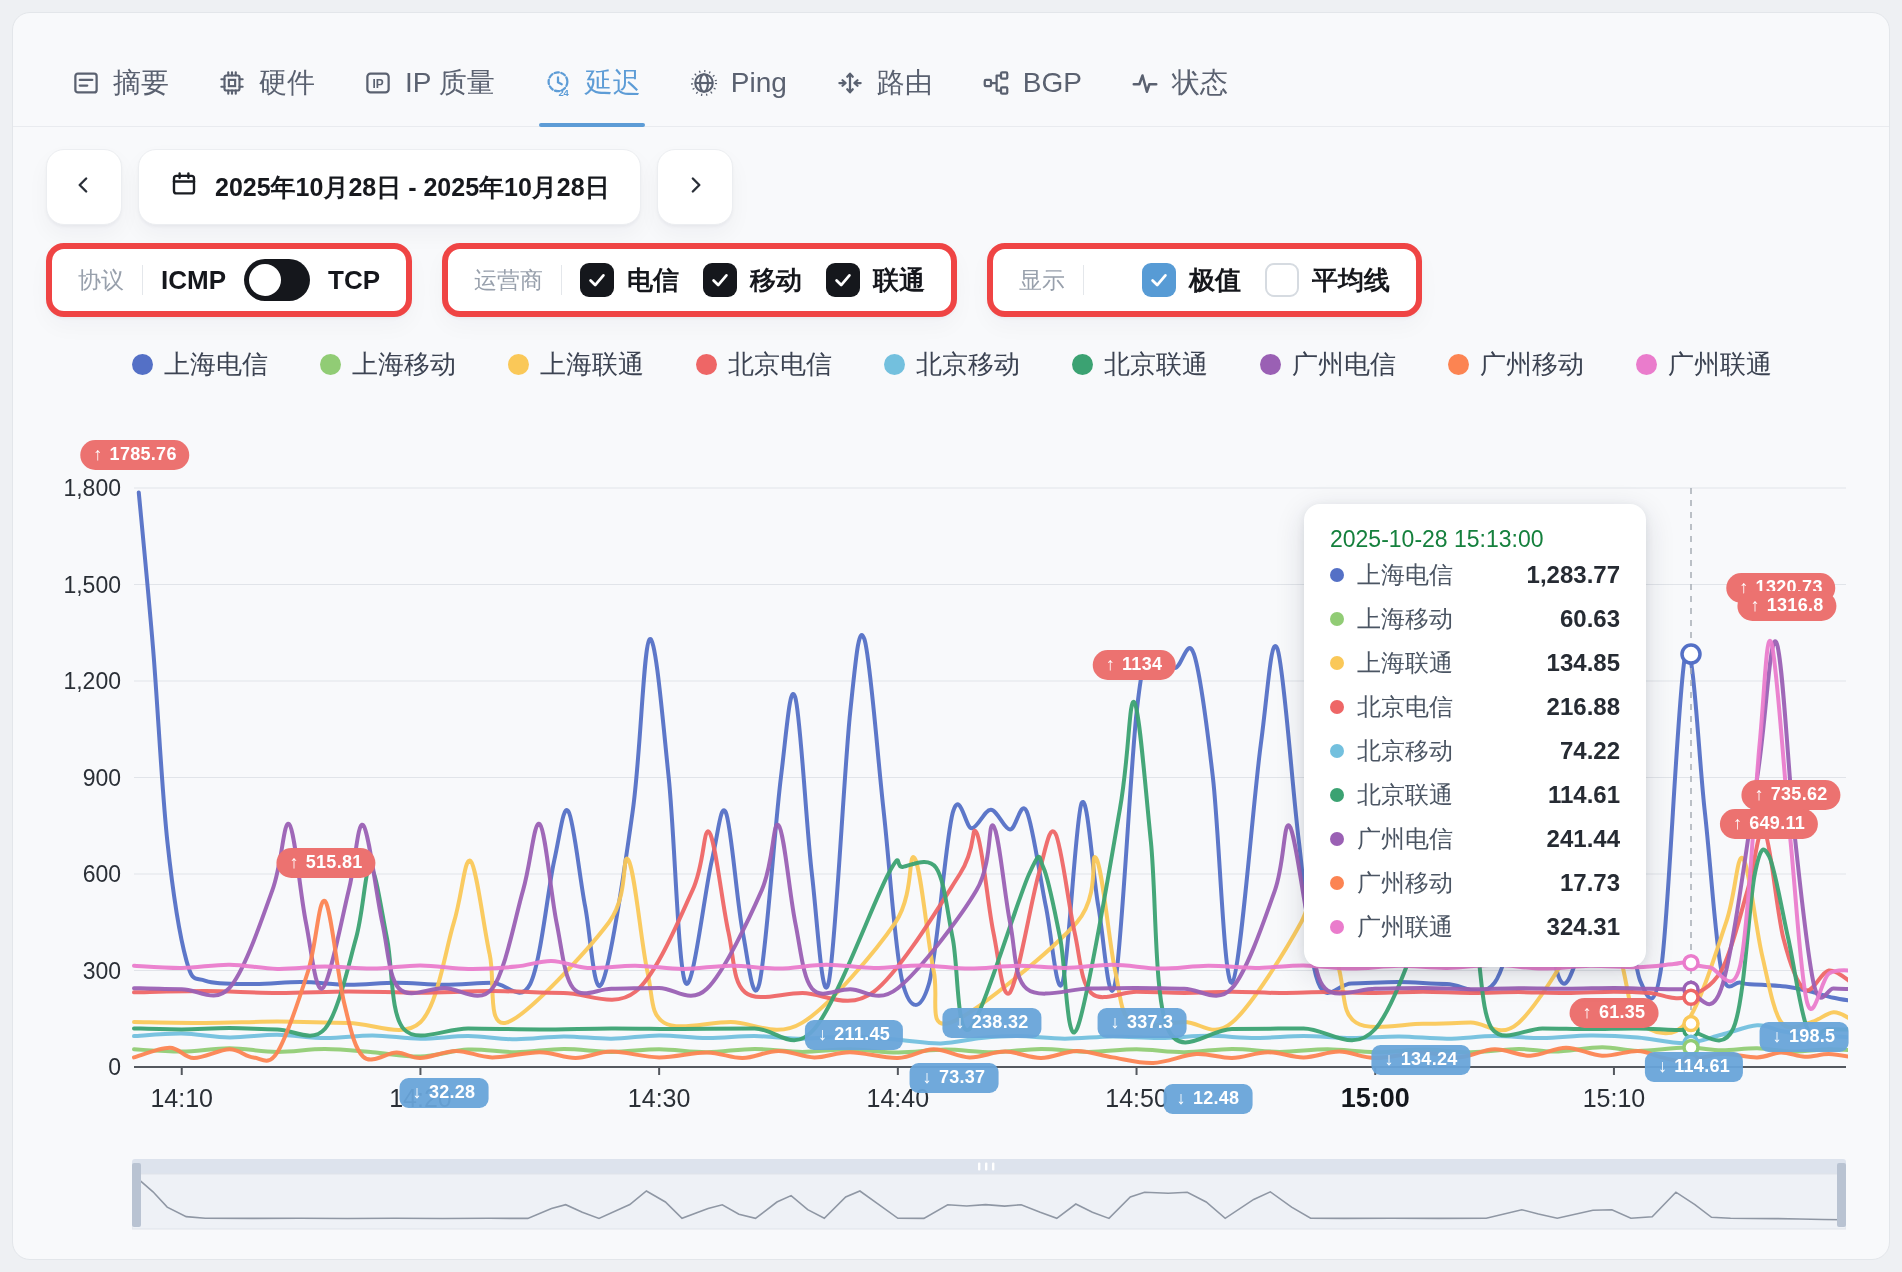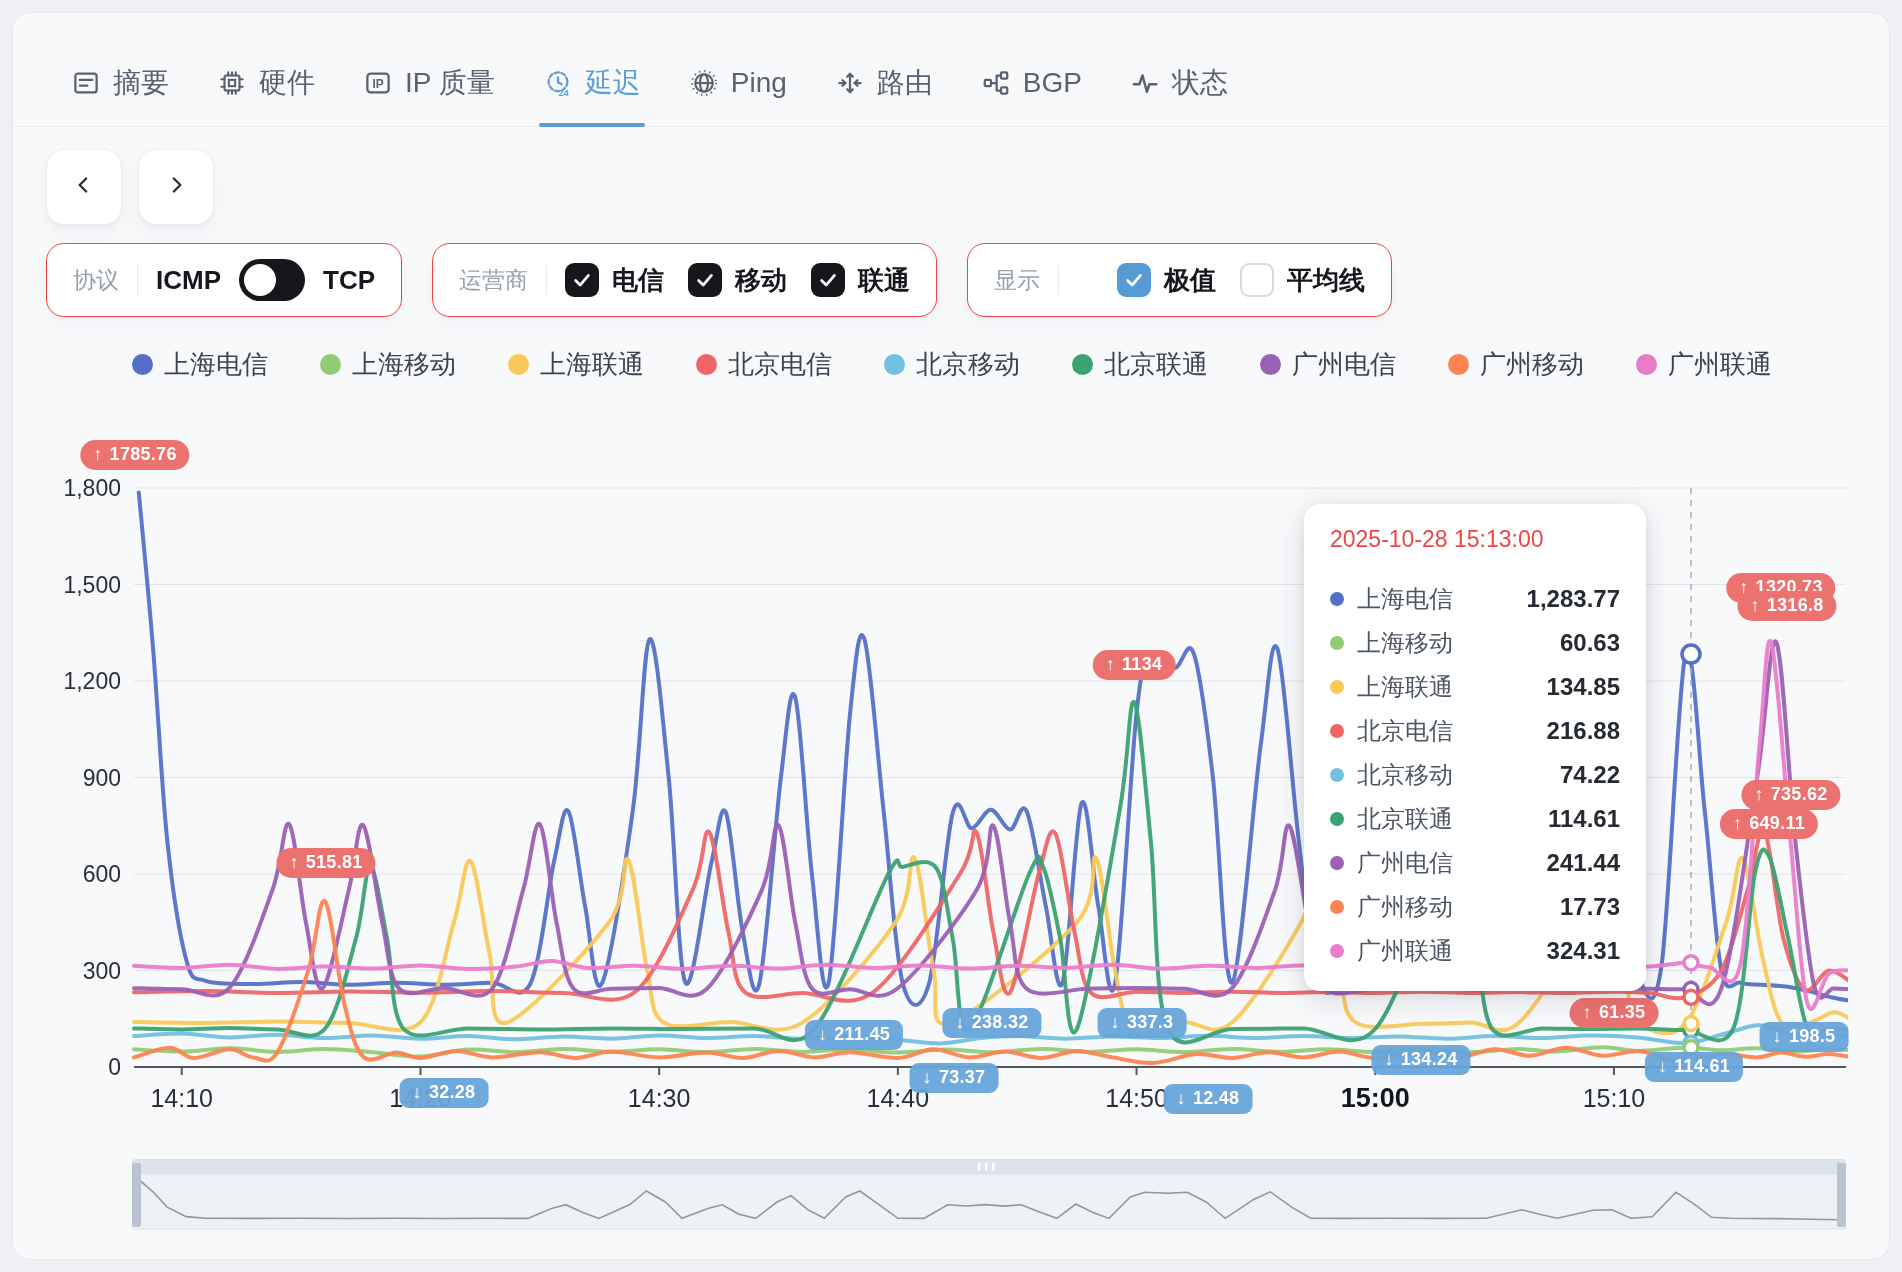--- a/index.html
+++ b/index.html
@@ -24,21 +24,21 @@
             display:flex; align-items:center; justify-content:center; cursor:pointer;
             box-shadow:0 2px 3px rgba(20,30,50,.04), 0 10px 22px rgba(20,30,50,.04); color:#2a2f38; }
   .navbtn svg { width:26px; height:26px; }
   .datebtn { height:76px; background:#fff; border:1px solid #eceef1; border-radius:18px; display:flex;
              align-items:center; gap:16px; padding:0 30px; font-size:25px; font-weight:600; color:#17191e;
              box-shadow:0 2px 3px rgba(20,30,50,.04), 0 10px 22px rgba(20,30,50,.04); cursor:pointer; }
   .datebtn svg { width:30px; height:30px; }
 
   
   .controls { position:absolute; top:230px; left:33px; display:flex; gap:30px; }
-  .group { height:74px; background:#fff; border:1px solid #ef4444; border-radius:18px; display:flex;
+  .group { height:74px; background:#fff; border:6px solid #ef4444; border-radius:18px; display:flex;
            align-items:center; padding:0 26px; gap:18px;
            box-shadow:0 2px 3px rgba(20,30,50,.03), 0 10px 22px rgba(20,30,50,.03); }
   .glabel { color:#98a0ac; font-size:23px; }
   .gdiv { width:1px; height:30px; background:#e4e7eb; }
   .optlabel { font-size:26px; font-weight:600; color:#15171c; }
   .toggle { position:relative; width:66px; height:42px; background:#15171c; border-radius:21px; cursor:pointer; }
   .toggle .knob { position:absolute; top:5px; left:5px; width:32px; height:32px; background:#fff; border-radius:50%; }
   .chk { display:flex; align-items:center; gap:13px; cursor:pointer; }
   .chkbox { width:34px; height:34px; border-radius:9px; display:flex; align-items:center; justify-content:center; }
   .chkbox.dark { background:#15171c; }
@@ -56,21 +56,21 @@
   .chart-wrap { position:absolute; top:408px; left:0; width:1878px; height:715px; }
   .badge { position:absolute; transform:translateX(-50%); color:#fff; font-size:18px; font-weight:600;
            padding:4px 13px 5px; border-radius:9px; white-space:nowrap; z-index:3; letter-spacing:.3px; }
   .badge .arr { margin-right:7px; font-weight:400; }
   .badge.max { background:#ec7270;border-radius:15px; }
   .badge.min { background:rgba(104,164,217,.95); }
 
   .ctooltip { position:absolute; left:1291px; top:83px; width:342px; background:#fff; border-radius:16px;
               box-shadow:0 8px 30px rgba(25,35,60,.14), 0 2px 8px rgba(25,35,60,.08); padding:22px 26px 18px;
               z-index:5; }
-  .tt-title { font-size:23px; color:#ef4444; margin-bottom:24px; }
+  .tt-title { font-size:23px; color:#15803d; margin-bottom:0; }
   .tt-row { display:flex; align-items:center; height:44px; gap:13px; }
   .tt-dot { width:14px; height:14px; border-radius:50%; flex:none; }
   .tt-name { font-size:24px; color:#4b5563; }
   .tt-val { margin-left:auto; font-size:24px; font-weight:700; color:#262b33; }
 
   
   .brush { position:absolute; left:119px; top:1146px; width:1714px; height:72px; }
 </style>
 </head>
 <body>
@@ -171,20 +171,31 @@
       </div>
     </div>
 
   <div class="daterow">
     <div class="navbtn">
       <span>
         <svg viewBox="0 0 24 24" fill="none" stroke="currentColor" stroke-width="2.2" stroke-linecap="round" stroke-linejoin="round">
             <polyline points="14,6 8,12 14,18"></polyline>
           </svg>
       </span>
+    </div>
+    <div class="datebtn">
+      <span>
+        <svg viewBox="0 0 24 24" fill="none" stroke="#1a1d22" stroke-width="1.9" stroke-linecap="round">
+            <rect x="4" y="5.5" width="16" height="14" rx="2"></rect>
+            <line x1="4" y1="10" x2="20" y2="10"></line>
+            <line x1="8.5" y1="3.5" x2="8.5" y2="7"></line>
+            <line x1="15.5" y1="3.5" x2="15.5" y2="7"></line>
+          </svg>
+      </span>
+      <span>2025年10月28日 - 2025年10月28日</span>
     </div>
     <div class="navbtn">
       <span>
         <svg viewBox="0 0 24 24" fill="none" stroke="currentColor" stroke-width="2.2" stroke-linecap="round" stroke-linejoin="round">
             <polyline points="10,6 16,12 10,18"></polyline>
           </svg>
       </span>
     </div>
   </div>
 

